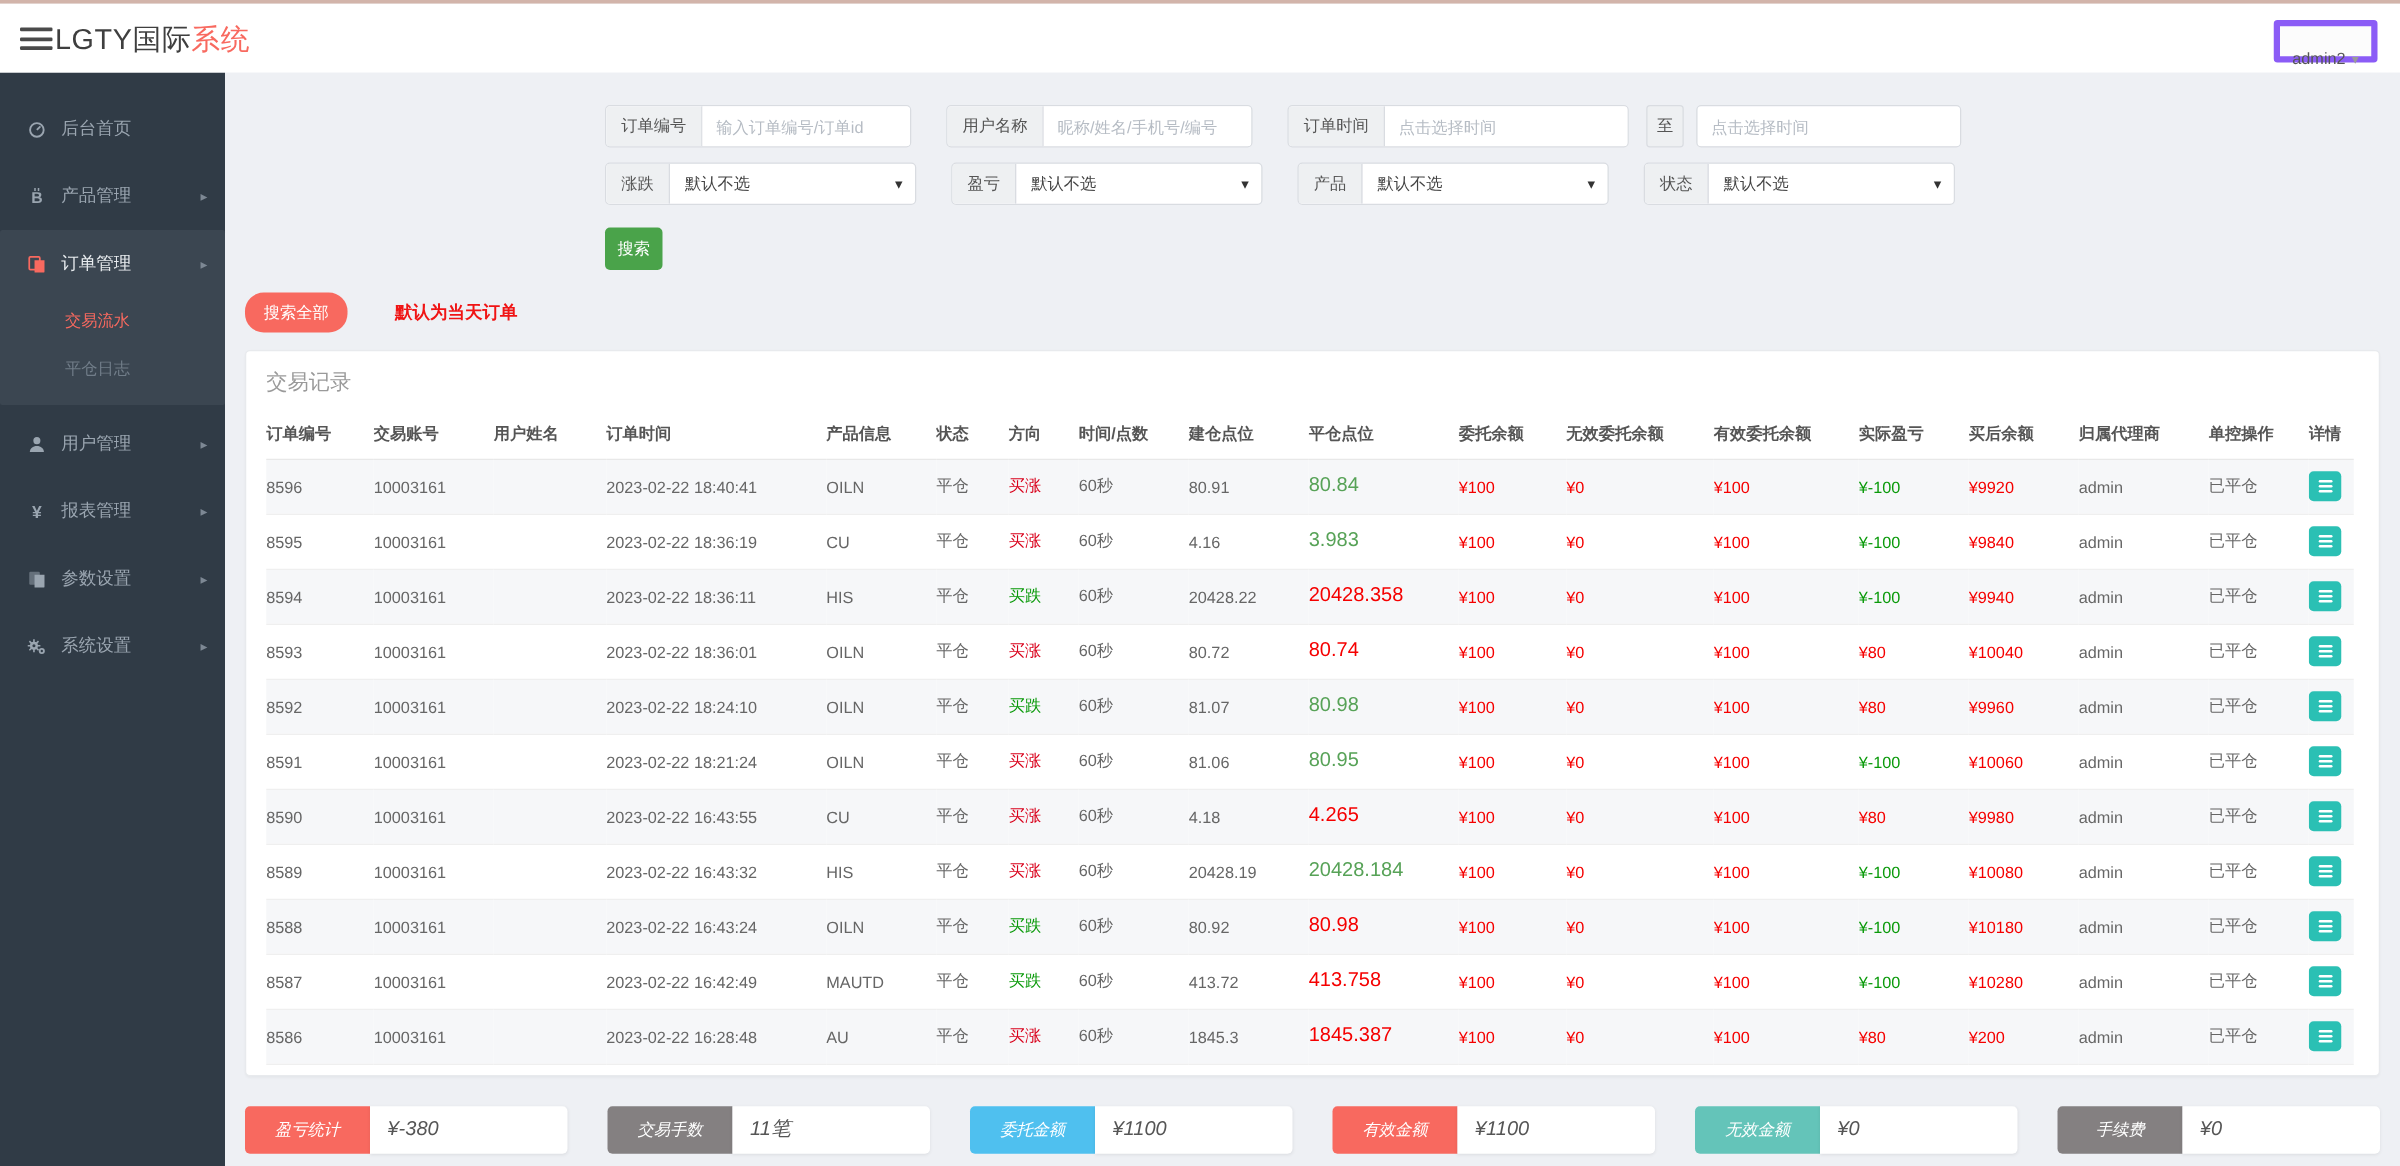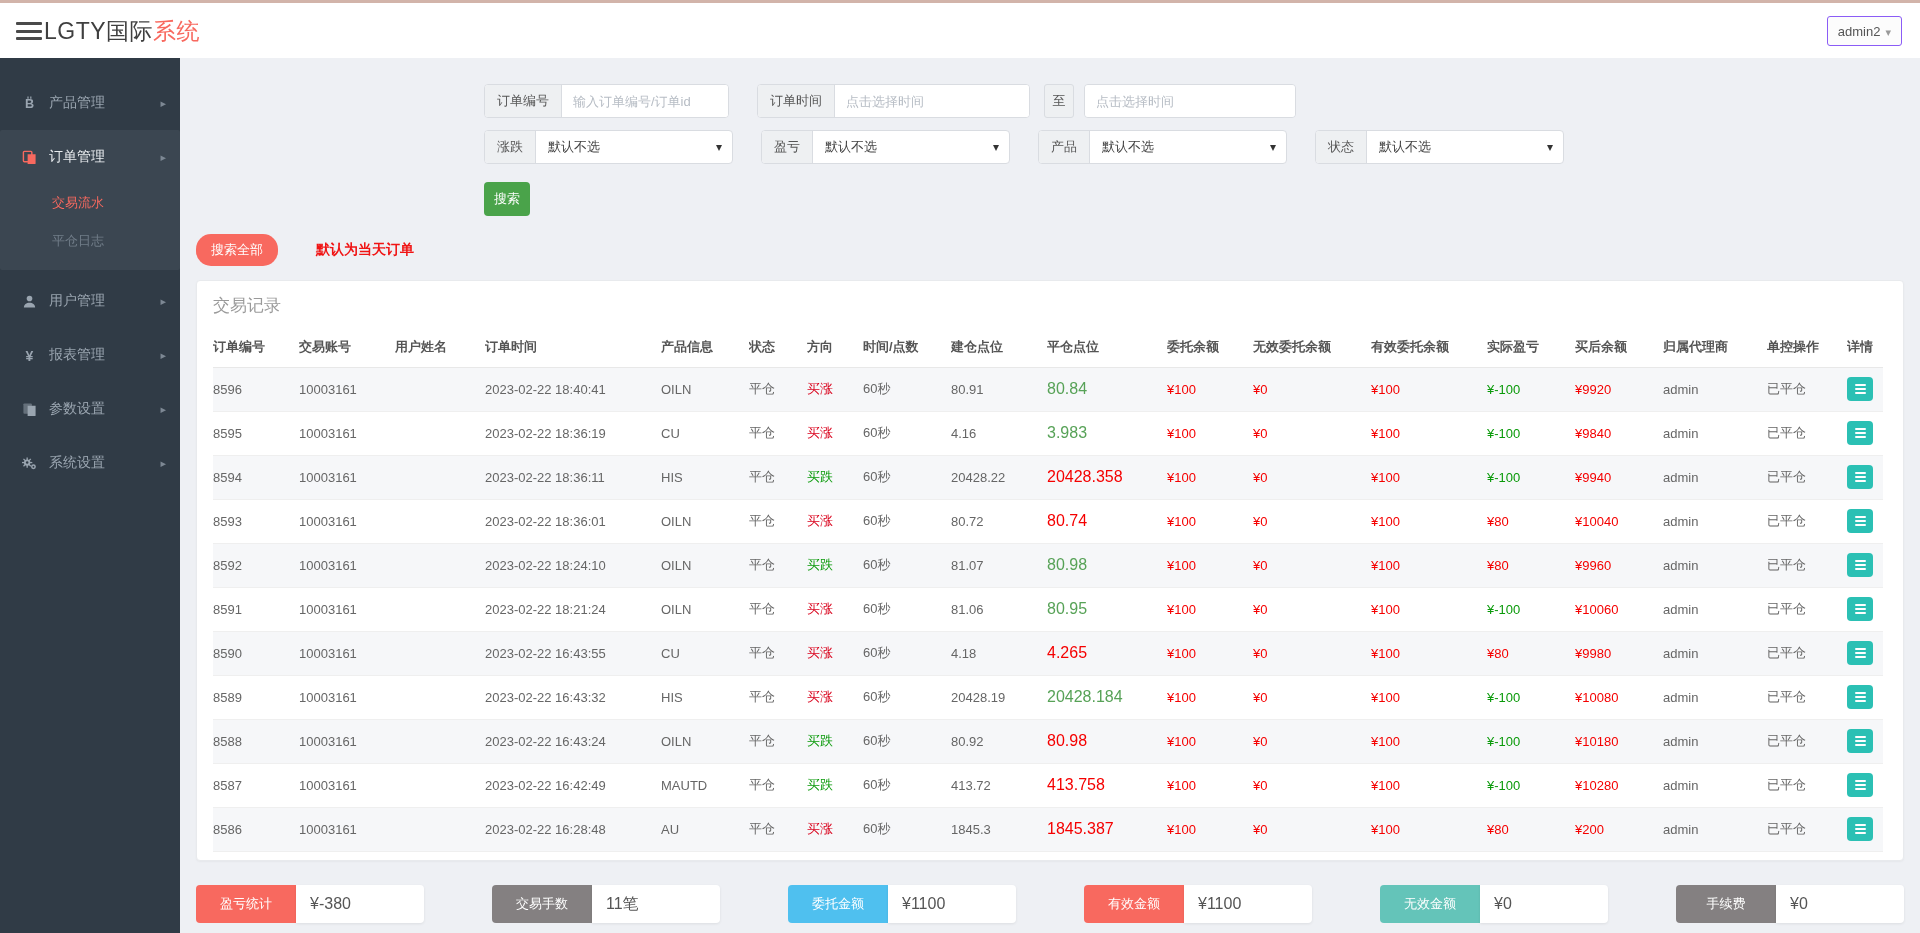--- a/index.html
+++ b/index.html
@@ -10,22 +10,22 @@
   .top-strip { height:3px; background:#d2b4aa; }
   .topbar { position:absolute; left:0; top:3px; width:1920px; height:55px;
     background:#ffffff; z-index:5; }
   .hamburger { position:absolute; left:12px; top:17px; width:34px; height:22px;
     padding:2px 4px; cursor:pointer; }
   .hamburger span { display:block; width:26px; height:3.2px; background:#4a4a4a;
     margin-bottom:4.4px; border-radius:1px; }
   .logo { position:absolute; left:44px; top:13px; font-size:23px; color:#3f3f3f;
     letter-spacing:.5px; }
   .logo .accent { color:var(--accent_red); }
-  .user-btn { position:absolute; right:18px; top:13px; height:30px; padding:1px 10px;
-    border:1px solid #8b5cf6; border-radius:3px; background:#fcfcfc; color:#555;
+  .user-btn { position:absolute; right:18px; top:13px; height:30px; padding:12px 10px;
+    border:5px solid #8b5cf6; border-radius:3px; background:#fcfcfc; color:#555;
     font-size:13px; line-height:28px; cursor:pointer; }
   .user-btn .caret { color:#999; font-size:11px; margin-left:5px; }
 
   
   .sidebar { position:absolute; left:0; top:58px; bottom:0; width:180px;
     background:#303b46; z-index:4; padding-top:18px; }
   .menu-item { height:54px; display:flex; align-items:center; padding:0 14px 0 20px;
     color:#9aa5b0; font-size:14px; cursor:pointer; }
   .mi-icon { width:18px; height:16px; margin-right:11px; display:inline-flex;
     align-items:center; justify-content:center; }
@@ -89,21 +89,21 @@
   .close-val { font-size:16px;text-align:right; }
   .close-val.red { color:var(--table_red); }
   .close-val.green { color:var(--point_green); }
   .detail-btn { display:inline-flex; width:26px; height:24px; background:var(--teal);
     border-radius:4px; align-items:center; justify-content:center; cursor:pointer; }
   .detail-icon { display:block; width:11px; height:2px; background:#fff;
     box-shadow:0 -4px 0 #fff, 0 4px 0 #fff; border-radius:1px; }
 
   
   .stats-bar { display:flex; justify-content:space-between; margin:24px 16px 0 16px; }
-  .stat-group { display:flex; width:228px; height:38px; }
+  .stat-group { display:flex; width:258px; height:38px;font-style:italic; }
   .stat-badge { width:100px; color:#fff; font-size:13px; text-align:center;
     line-height:38px; border-radius:4px 0 0 4px; }
   .stat-badge.red  { background:var(--accent_red); }
   .stat-badge.gray { background:var(--stat_gray); }
   .stat-badge.blue { background:var(--stat_blue); }
   .stat-badge.teal { background:var(--stat_teal); }
   .stat-value { flex:1; background:#fff; border-radius:0 4px 4px 0; color:#555;
     font-size:16px; line-height:38px; padding-left:14px;
     box-shadow:0 1px 3px rgba(0,0,0,.08); }
 </style>
@@ -119,20 +119,31 @@
       <span style="margin-bottom:0"></span>
   </div>
   <div class="logo"><span>LGTY国际</span><span class="accent">系统</span></div>
   <div class="user-btn">
     <span>admin2</span><span class="caret">▾</span>
   </div>
 </header>
 
 <aside class="sidebar">
   <nav>
+      <div class="menu-group">
+        <div class="menu-item">
+          <span class="mi-icon">
+            <svg viewBox="0 0 16 16">
+              <circle cx="8" cy="8.5" r="5.8" fill="none" stroke="currentColor" stroke-width="1.6"></circle>
+              <line x1="8" y1="8.5" x2="11" y2="5.5" stroke="currentColor" stroke-width="1.6"></line>
+            </svg>
+          </span>
+          <span class="mi-label">后台首页</span>
+        </div>
+      </div>
       <div class="menu-group">
         <div class="menu-item">
           <span class="mi-icon">
             <svg viewBox="0 0 16 16">
               <text x="8" y="13" font-size="13.5" font-weight="700" text-anchor="middle" fill="currentColor">B</text>
               <line x1="6.4" y1="0.5" x2="6.4" y2="3" stroke="currentColor" stroke-width="1.3"></line>
               <line x1="9.4" y1="0.5" x2="9.4" y2="3" stroke="currentColor" stroke-width="1.3"></line>
             </svg>
           </span>
           <span class="mi-label">产品管理</span>
@@ -213,20 +224,24 @@
     </nav>
 </aside>
 
 <main class="content">
 
   <section class="filter-area">
     <div class="f-row">
       <div class="f-group">
         <span class="f-label">订单编号</span>
         <input class="f-input" placeholder="输入订单编号/订单id" style="">
+      </div>
+      <div class="f-group">
+        <span class="f-label">用户名称</span>
+        <input class="f-input" placeholder="昵称/姓名/手机号/编号" style="">
       </div>
       <div class="f-group">
         <span class="f-label">订单时间</span>
         <input class="f-input time" placeholder="点击选择时间" style="">
       </div>
       <span class="f-sep" style="margin-left:-14px">至</span>
       <div class="f-group">
         <input class="f-input time2" placeholder="点击选择时间" style="">
       </div>
     </div>

